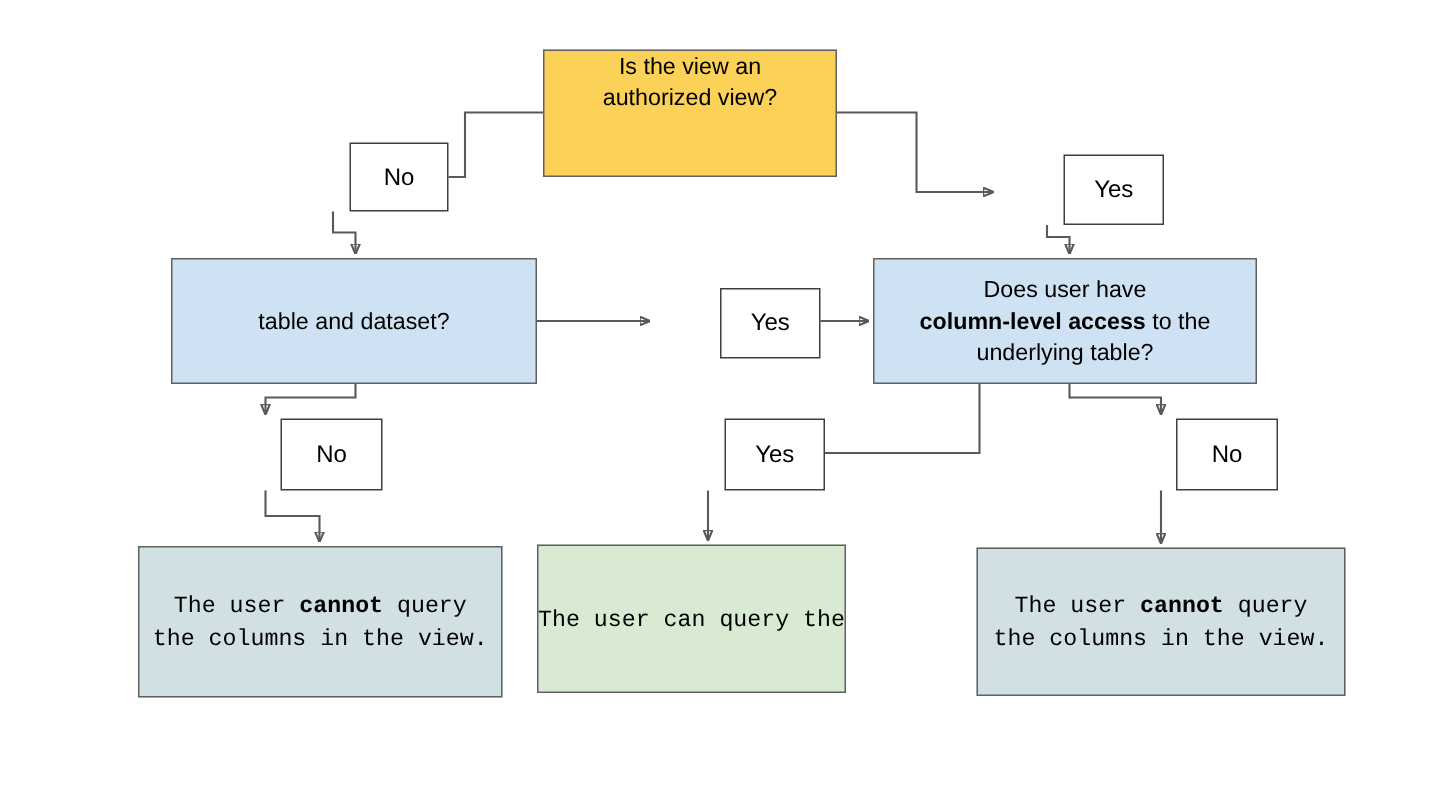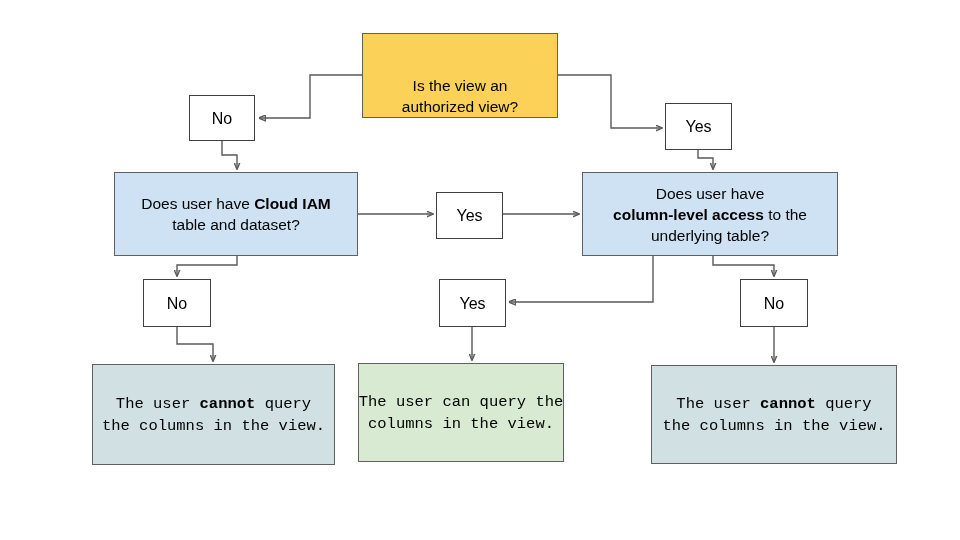--- a/index.html
+++ b/index.html
@@ -38,23 +38,24 @@
     font-size: 15.5px;
     line-height: 21px;
     border: 1.5px solid #606060;
     background: #ffffff;
   }
   .node b { font-weight: bold; }
   .node .ln { white-space: nowrap; }
   .small {
     border: 1.3px solid #3f3f3f;
     font-size: 16px;
+    margin-left: 44px;
   }
   .start {
-    justify-content: flex-end;
+    justify-content: flex-start;
   }
   .outcome { line-height: 22px; font-family: Liberation Mono, monospace; }
   
   .n-start  { left: 362px; top: 33px;  width: 196px; height: 85px; }
   .n-no1    { left: 189px; top: 95px;  width: 66px;  height: 46px; }
   .n-yes1   { left: 665px; top: 103px; width: 67px;  height: 47px; }
   .n-iam    { left: 114px; top: 172px; width: 244px; height: 84px; }
   .n-yesmid { left: 436px; top: 192px; width: 67px;  height: 47px; }
   .n-cls    { left: 582px; top: 172px; width: 256px; height: 84px; }
   .n-no2    { left: 143px; top: 279px; width: 68px;  height: 48px; }
@@ -96,21 +97,20 @@
 
   <div class="node small n-no1">
     <div class="ln">No</div>
   </div>
 
   <div class="node small n-yes1">
     <div class="ln">Yes</div>
   </div>
 
   <div class="node n-iam" style="background-color: rgb(207, 226, 243);">
-    <div class="ln"><span>Does user have </span><b>Cloud IAM</b></div>
     <div class="ln">table and dataset?</div>
   </div>
 
   <div class="node small n-yesmid">
     <div class="ln">Yes</div>
   </div>
 
   <div class="node n-cls" style="background-color: rgb(207, 226, 243);">
     <div class="ln">Does user have</div>
     <div class="ln"><b>column-level access</b><span> to the</span></div>
@@ -129,21 +129,20 @@
     <div class="ln">No</div>
   </div>
 
   <div class="node outcome n-outl" style="background-color: rgb(208, 224, 227);">
     <div class="ln"><span>The user </span><b>cannot</b><span> query</span></div>
     <div class="ln">the columns in the view.</div>
   </div>
 
   <div class="node outcome n-outm" style="background-color: rgb(217, 234, 211);">
     <div class="ln">The user can query the</div>
-    <div class="ln">columns in the view.</div>
   </div>
 
   <div class="node outcome n-outr" style="background-color: rgb(208, 224, 227);">
     <div class="ln"><span>The user </span><b>cannot</b><span> query</span></div>
     <div class="ln">the columns in the view.</div>
   </div>
 
 </div>
 
 </body></html>

